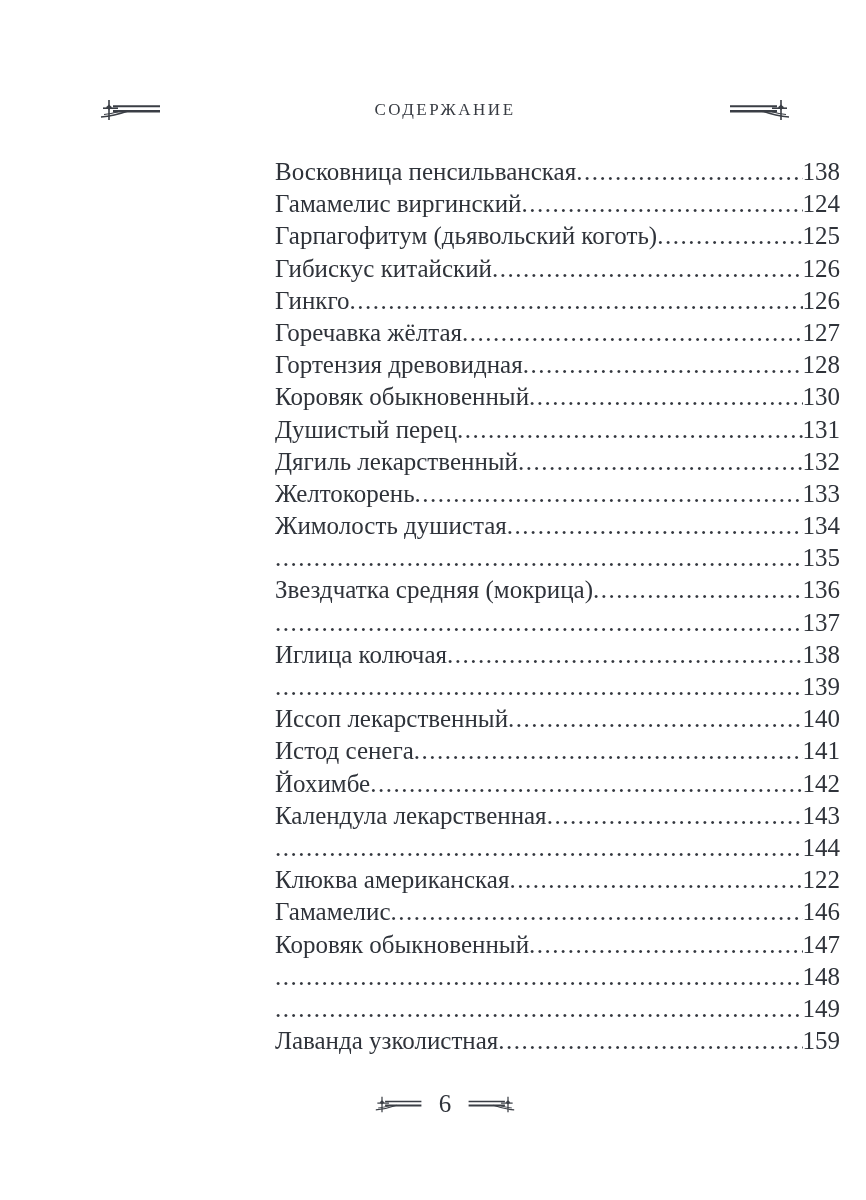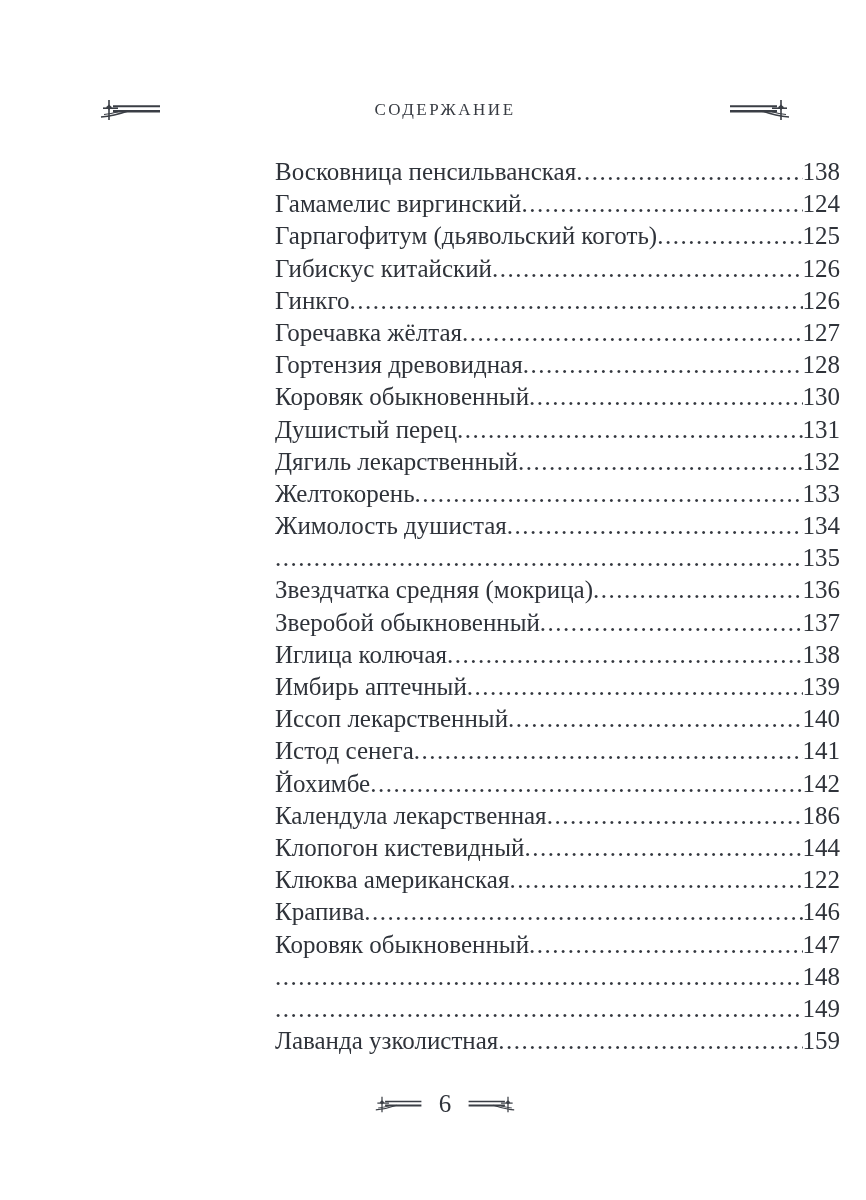--- a/index.html
+++ b/index.html
@@ -190,31 +190,29 @@
       <div class="toc-row">
         <span class="leader-dots" aria-hidden="true">......................................................................................................................................................</span>
         <span class="entry-page">135</span>
       </div>
       <div class="toc-row">
         <span class="entry-title">Звездчатка средняя (мокрица)</span>
         <span class="leader-dots" aria-hidden="true">......................................................................................................................................................</span>
         <span class="entry-page">136</span>
       </div>
       <div class="toc-row">
-        <span class="entry-title">Зверобой обыкновенный</span>
         <span class="leader-dots" aria-hidden="true">......................................................................................................................................................</span>
         <span class="entry-page">137</span>
       </div>
       <div class="toc-row">
         <span class="entry-title">Иглица колючая</span>
         <span class="leader-dots" aria-hidden="true">......................................................................................................................................................</span>
         <span class="entry-page">138</span>
       </div>
       <div class="toc-row">
-        <span class="entry-title">Имбирь аптечный</span>
         <span class="leader-dots" aria-hidden="true">......................................................................................................................................................</span>
         <span class="entry-page">139</span>
       </div>
       <div class="toc-row">
         <span class="entry-title">Иссоп лекарственный</span>
         <span class="leader-dots" aria-hidden="true">......................................................................................................................................................</span>
         <span class="entry-page">140</span>
       </div>
       <div class="toc-row">
         <span class="entry-title">Истод сенега</span>
@@ -222,34 +220,33 @@
         <span class="entry-page">141</span>
       </div>
       <div class="toc-row">
         <span class="entry-title">Йохимбе</span>
         <span class="leader-dots" aria-hidden="true">......................................................................................................................................................</span>
         <span class="entry-page">142</span>
       </div>
       <div class="toc-row">
         <span class="entry-title">Календула лекарственная</span>
         <span class="leader-dots" aria-hidden="true">......................................................................................................................................................</span>
-        <span class="entry-page">186</span>
-      </div>
-      <div class="toc-row">
-        <span class="entry-title">Клопогон кистевидный</span>
+        <span class="entry-page">143</span>
+      </div>
+      <div class="toc-row">
         <span class="leader-dots" aria-hidden="true">......................................................................................................................................................</span>
         <span class="entry-page">144</span>
       </div>
       <div class="toc-row">
         <span class="entry-title">Клюква американская</span>
         <span class="leader-dots" aria-hidden="true">......................................................................................................................................................</span>
         <span class="entry-page">122</span>
       </div>
       <div class="toc-row">
-        <span class="entry-title">Крапива</span>
+        <span class="entry-title">Гамамелис</span>
         <span class="leader-dots" aria-hidden="true">......................................................................................................................................................</span>
         <span class="entry-page">146</span>
       </div>
       <div class="toc-row">
         <span class="entry-title">Коровяк обыкновенный</span>
         <span class="leader-dots" aria-hidden="true">......................................................................................................................................................</span>
         <span class="entry-page">147</span>
       </div>
       <div class="toc-row">
         <span class="leader-dots" aria-hidden="true">......................................................................................................................................................</span>

